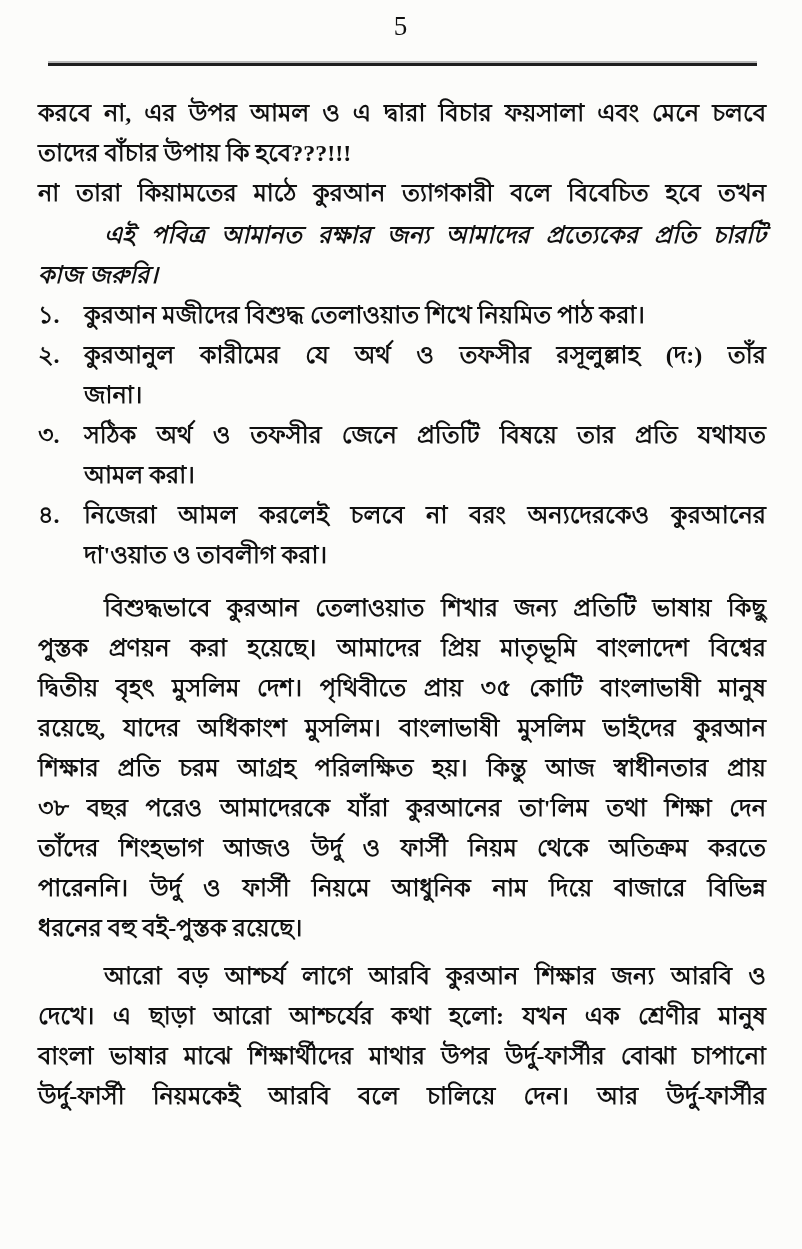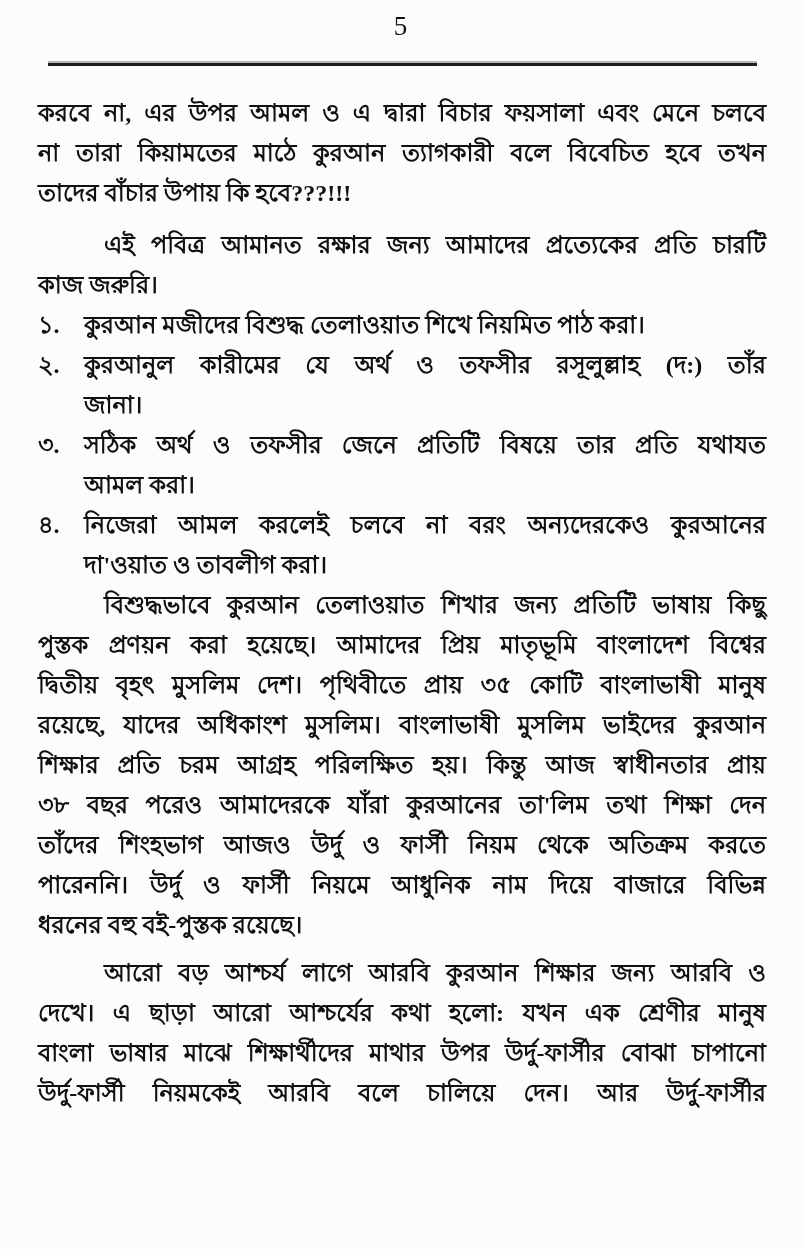--- a/index.html
+++ b/index.html
@@ -47,44 +47,44 @@
   }
 
   .jline {
     text-align: justify;
     text-align-last: justify;
     white-space: nowrap; 
   }
   .jline.last { text-align-last: left; }
   .jline.indent { padding-left: 66px; }
 
-  .para2 { margin-top: 12px; }
-  .para3 { }
+  .para2 { margin-top: 2px; font-style: italic; }
+  .para3 { margin-top: 13px; }
   .para4 { margin-top: 8px; }
 
   .li { display: flex; align-items: flex-start; }
   .li .num { flex: 0 0 46px; }
   .li .li-body { flex: 1 1 auto; min-width: 0; }
 </style>
 </head>
 <body>
 
 <div class="page">
 
   <header>
     <div class="page-number">5</div>
     <div class="rule"></div>
   </header>
 
   <main class="body-text">
 
     <div class="para para1">
       <div class="jline">করবে না, এর উপর আমল ও এ দ্বারা বিচার ফয়সালা এবং মেনে চলবে</div>
+      <div class="jline last">তাদের বাঁচার উপায় কি হবে???!!!</div>
       <div class="jline">না তারা কিয়ামতের মাঠে কুরআন ত্যাগকারী বলে বিবেচিত হবে তখন</div>
-      <div class="jline last">তাদের বাঁচার উপায় কি হবে???!!!</div>
     </div>
 
     <div class="para para2">
       <div class="jline indent">এই পবিত্র আমানত রক্ষার জন্য আমাদের প্রত্যেকের প্রতি চারটি</div>
       <div class="jline last">কাজ জরুরি।</div>
     </div>
 
     <div class="numbered-list">
 
       <div class="li">

